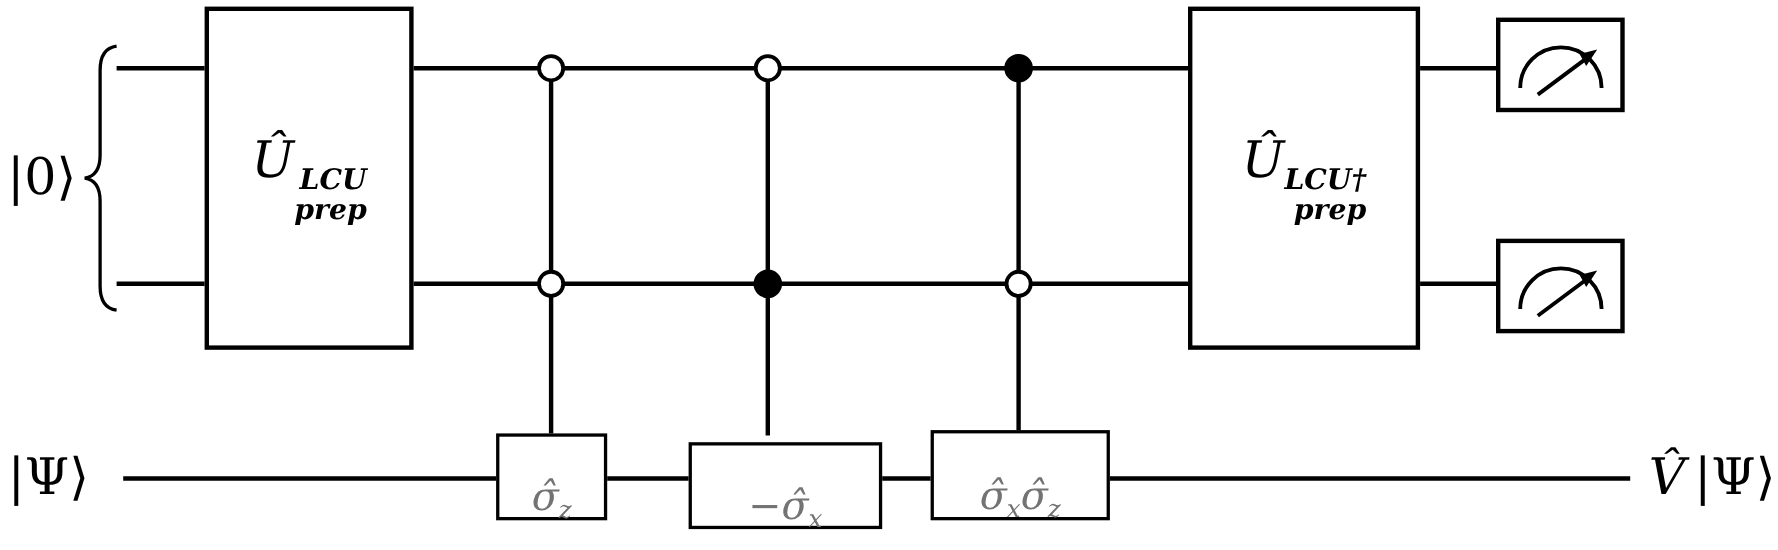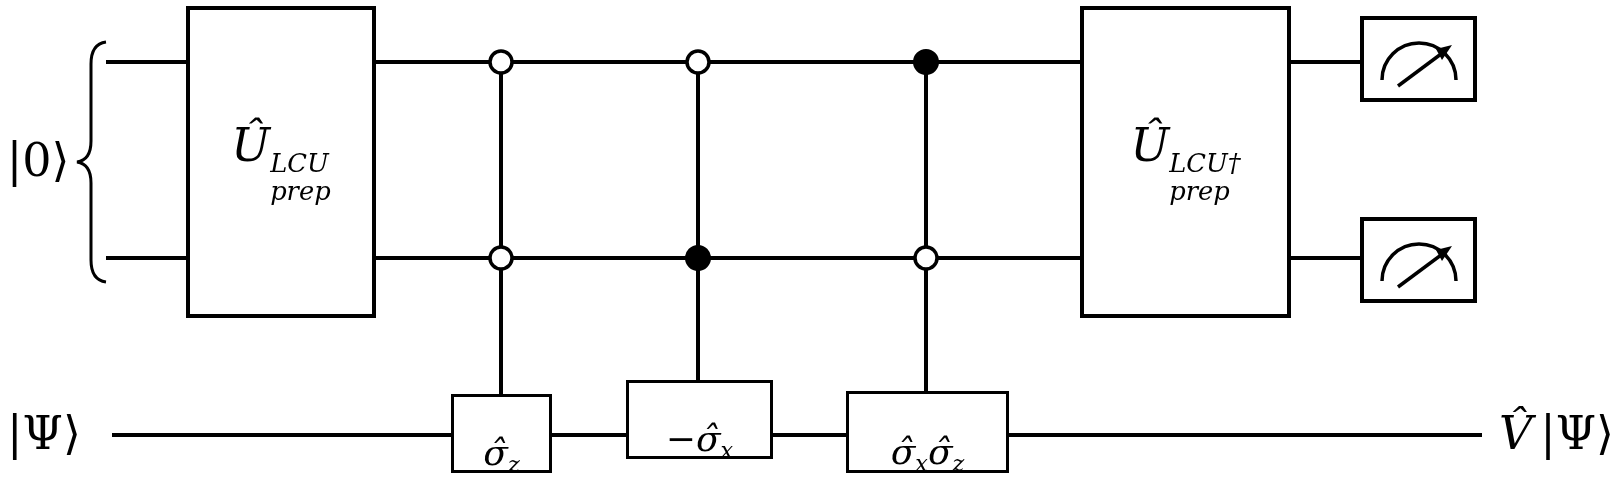--- a/index.html
+++ b/index.html
@@ -28,31 +28,32 @@
   .gate-label {
     font-family: "DejaVu Serif", "Liberation Serif", serif;
     font-style: italic;
     font-size: 46px;
     color: #000000;
     white-space: nowrap;
   }
   .gate-label .stack {
     display: inline-flex;
     flex-direction: column;
-    align-items: flex-start;
+    align-items: flex-end;
     font-size: 0.56em;
     line-height: 1.08;
     vertical-align: -0.42em;
     margin-left: 0;
+    font-weight: bold;
   }
   .sg-label {
     font-family: "DejaVu Serif", "Liberation Serif", serif;
     font-style: italic;
     font-size: 36px;
-    color: #000000;
+    color: #737373;
     white-space: nowrap;
     margin-top: 42px;
   }
   .subsc { font-size: 0.62em; vertical-align: -0.30em; }
 
   .wire-label {
     position: absolute;
     z-index: 2;
     font-size: 46px;
     color: #000000;
@@ -111,21 +112,21 @@
     <span class="gate-label"><span>Û</span><span class="stack">
           <span>LCU†</span>
           <span>prep</span>
         </span></span>
   </div>
 
   <div class="gate-box small" style="left:451px; top:394px; width:101px; height:79px;">
     <span class="sg-label"><span>σ̂</span><span class="subsc">z</span></span>
   </div>
 
-  <div class="gate-box small" style="left:626px; top:380px; width:147px; height:79px;">
+  <div class="gate-box small" style="left:626px; top:402px; width:176px; height:79px;">
     <span class="sg-label"><span>−σ̂</span><span class="subsc">x</span></span>
   </div>
 
   <div class="gate-box small" style="left:846px; top:391px; width:163px; height:82px;justify-content:center;">
     <span class="sg-label"><span>σ̂</span><span class="subsc">x</span><span>σ̂</span><span class="subsc">z</span></span>
   </div>
 
   <div class="wire-label" style="left:2px; top:133px; width:72px;">|0⟩</div>
 
   <div class="wire-label" style="left:0px; top:406px; width:88px;">|Ψ⟩</div>

